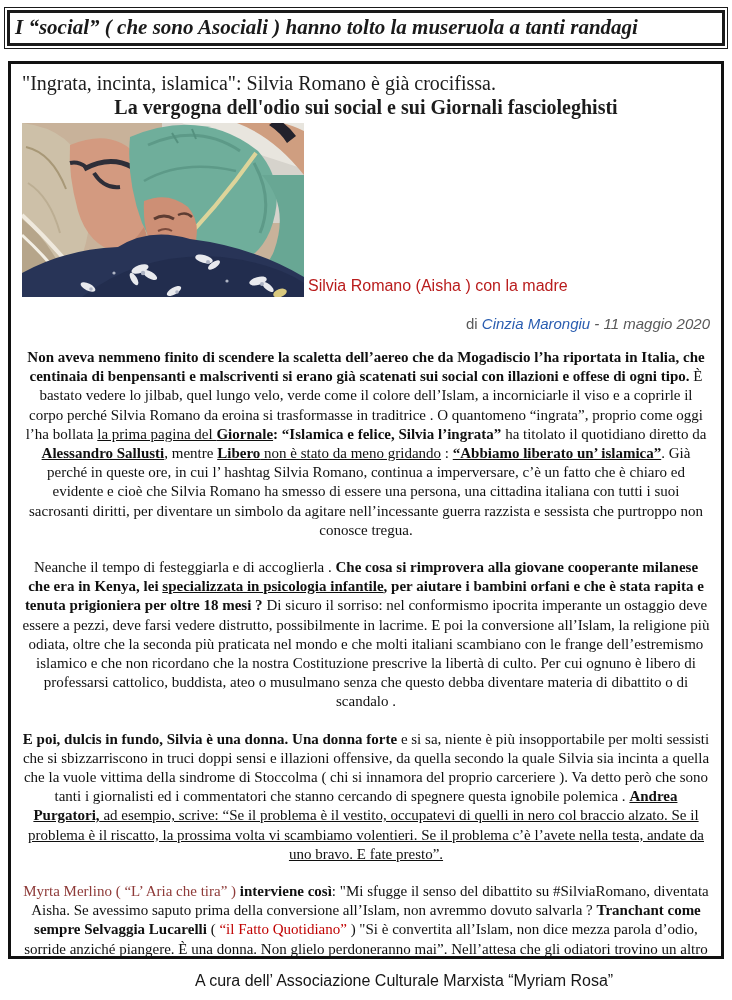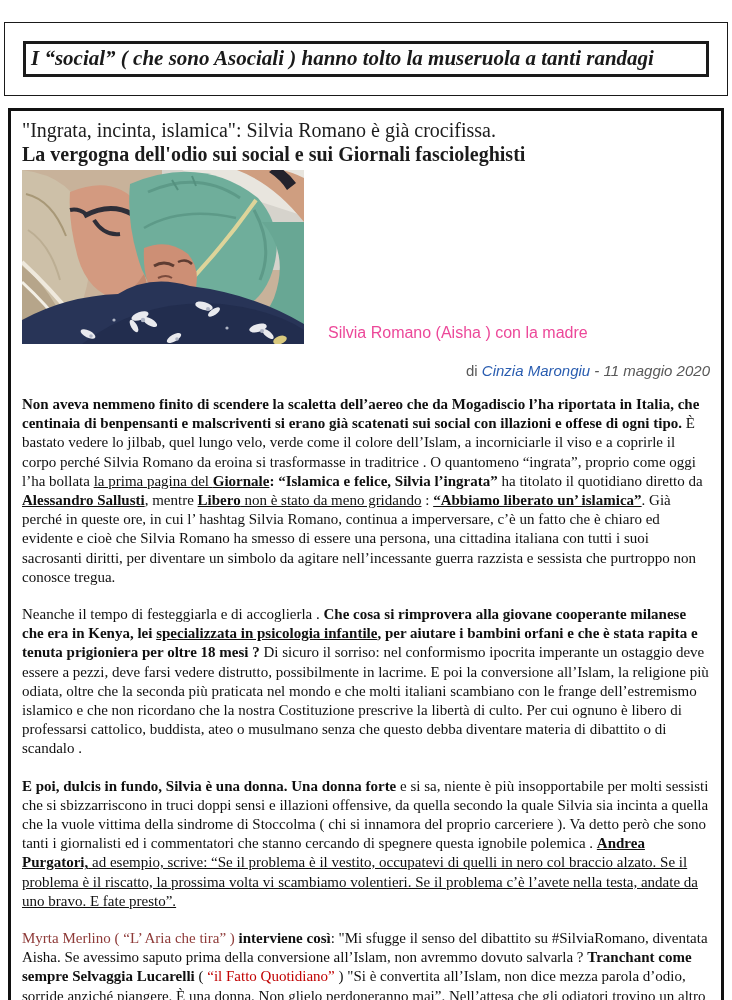--- a/index.html
+++ b/index.html
@@ -6,23 +6,23 @@
   html, body { margin: 0; padding: 0; }
   body {
     width: 732px; height: 1000px; overflow: hidden;
     background: #ffffff;
     font-family: "Liberation Serif", serif;
     color: #111;
   }
 
   
   .banner-outer {
-    margin: 22px 4px 0 4px;
+    margin: 7px 4px 0 4px;
     border: 1px solid #1a1a1a;
-    padding: 18px;
+    padding: 2px;
   }
   .banner-inner {
     border: 3px solid #1a1a1a;
     padding: 2px 5px 3px 5px;
   }
   .banner-text {
     font-family: "Liberation Serif", serif;
     font-weight: 700; font-style: italic;
     font-size: 21px; line-height: 25px;
     color: #1a1a1a; white-space: nowrap;
@@ -35,49 +35,50 @@
     padding: 7px 11px 0 11px;
     height: 898px;
     overflow: hidden;
   }
   .title-line1 {
     font-size: 20px; line-height: 24px; font-weight: 400; color: #1c1c1c;
   }
   .title-line2 {
     font-size: 20px; line-height: 25px; font-weight: 700; color: #1c1c1c;
     margin-bottom: 3px;
+    text-align: center;
   }
 
   
   .photo-row { display: flex; align-items: flex-end; }
   .photo-frame {
     width: 282px; height: 174px; flex: 0 0 auto;
     overflow: hidden; background: #c9b49a;
   }
   .photo-frame svg { display: block; }
   .photo-caption {
     font-family: "Liberation Sans", sans-serif;
-    font-size: 16px; color: #ec4899;
-    margin-left: 24px; margin-bottom: 2px;
+    font-size: 16px; color: #b91c1c;
+    margin-left: 4px; margin-bottom: 2px;
     white-space: nowrap;
   }
 
   
   .byline {
     font-family: "Liberation Sans", sans-serif;
     font-size: 15px; margin: 18px 0 16px 0; color: #595959;
   }
   .byline .author { font-style: italic; cursor: pointer; }
   .byline .date { font-style: italic; }
 
   
   .body-text p {
     margin: 0 0 18px 0;
     font-size: 15px; line-height: 19.2px; color: #101010;
-    text-align: left;
+    text-align: center;
   }
   .b { font-weight: 700; }
   .i { }
   .u { text-decoration: underline; }
 
   
   .footer {
     font-family: "Liberation Sans", sans-serif;
     font-size: 16px; color: #161616;
     margin-top: 13px;

